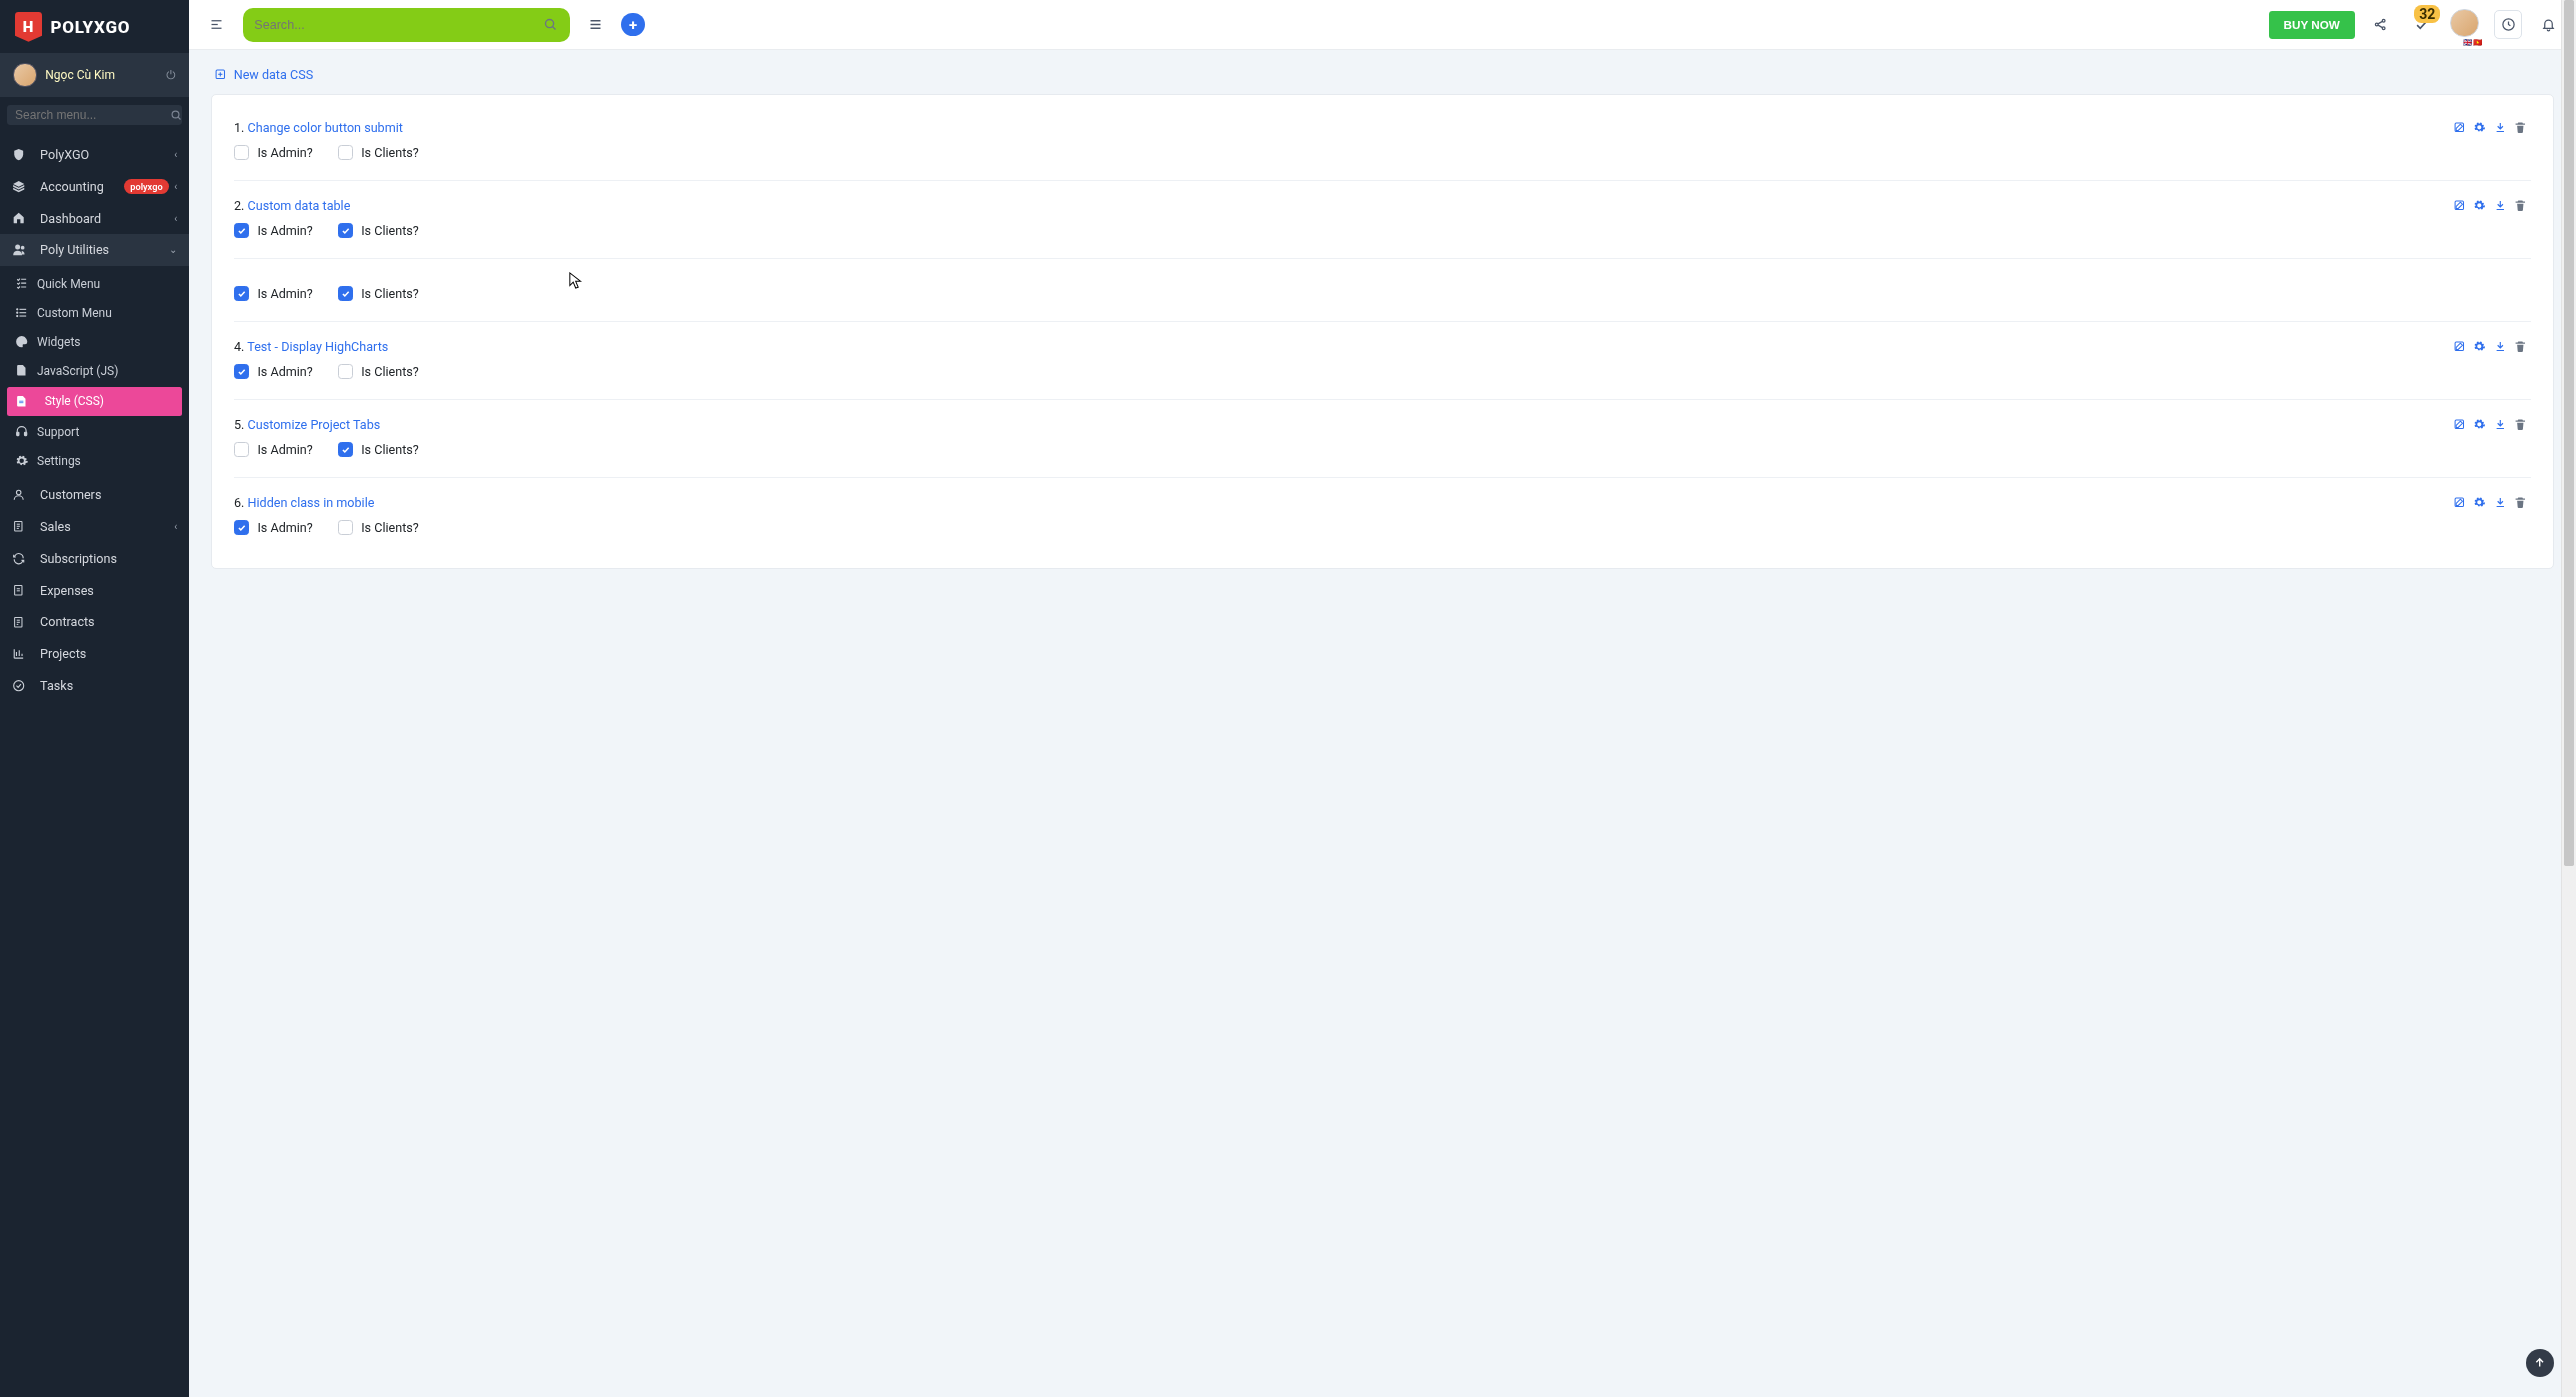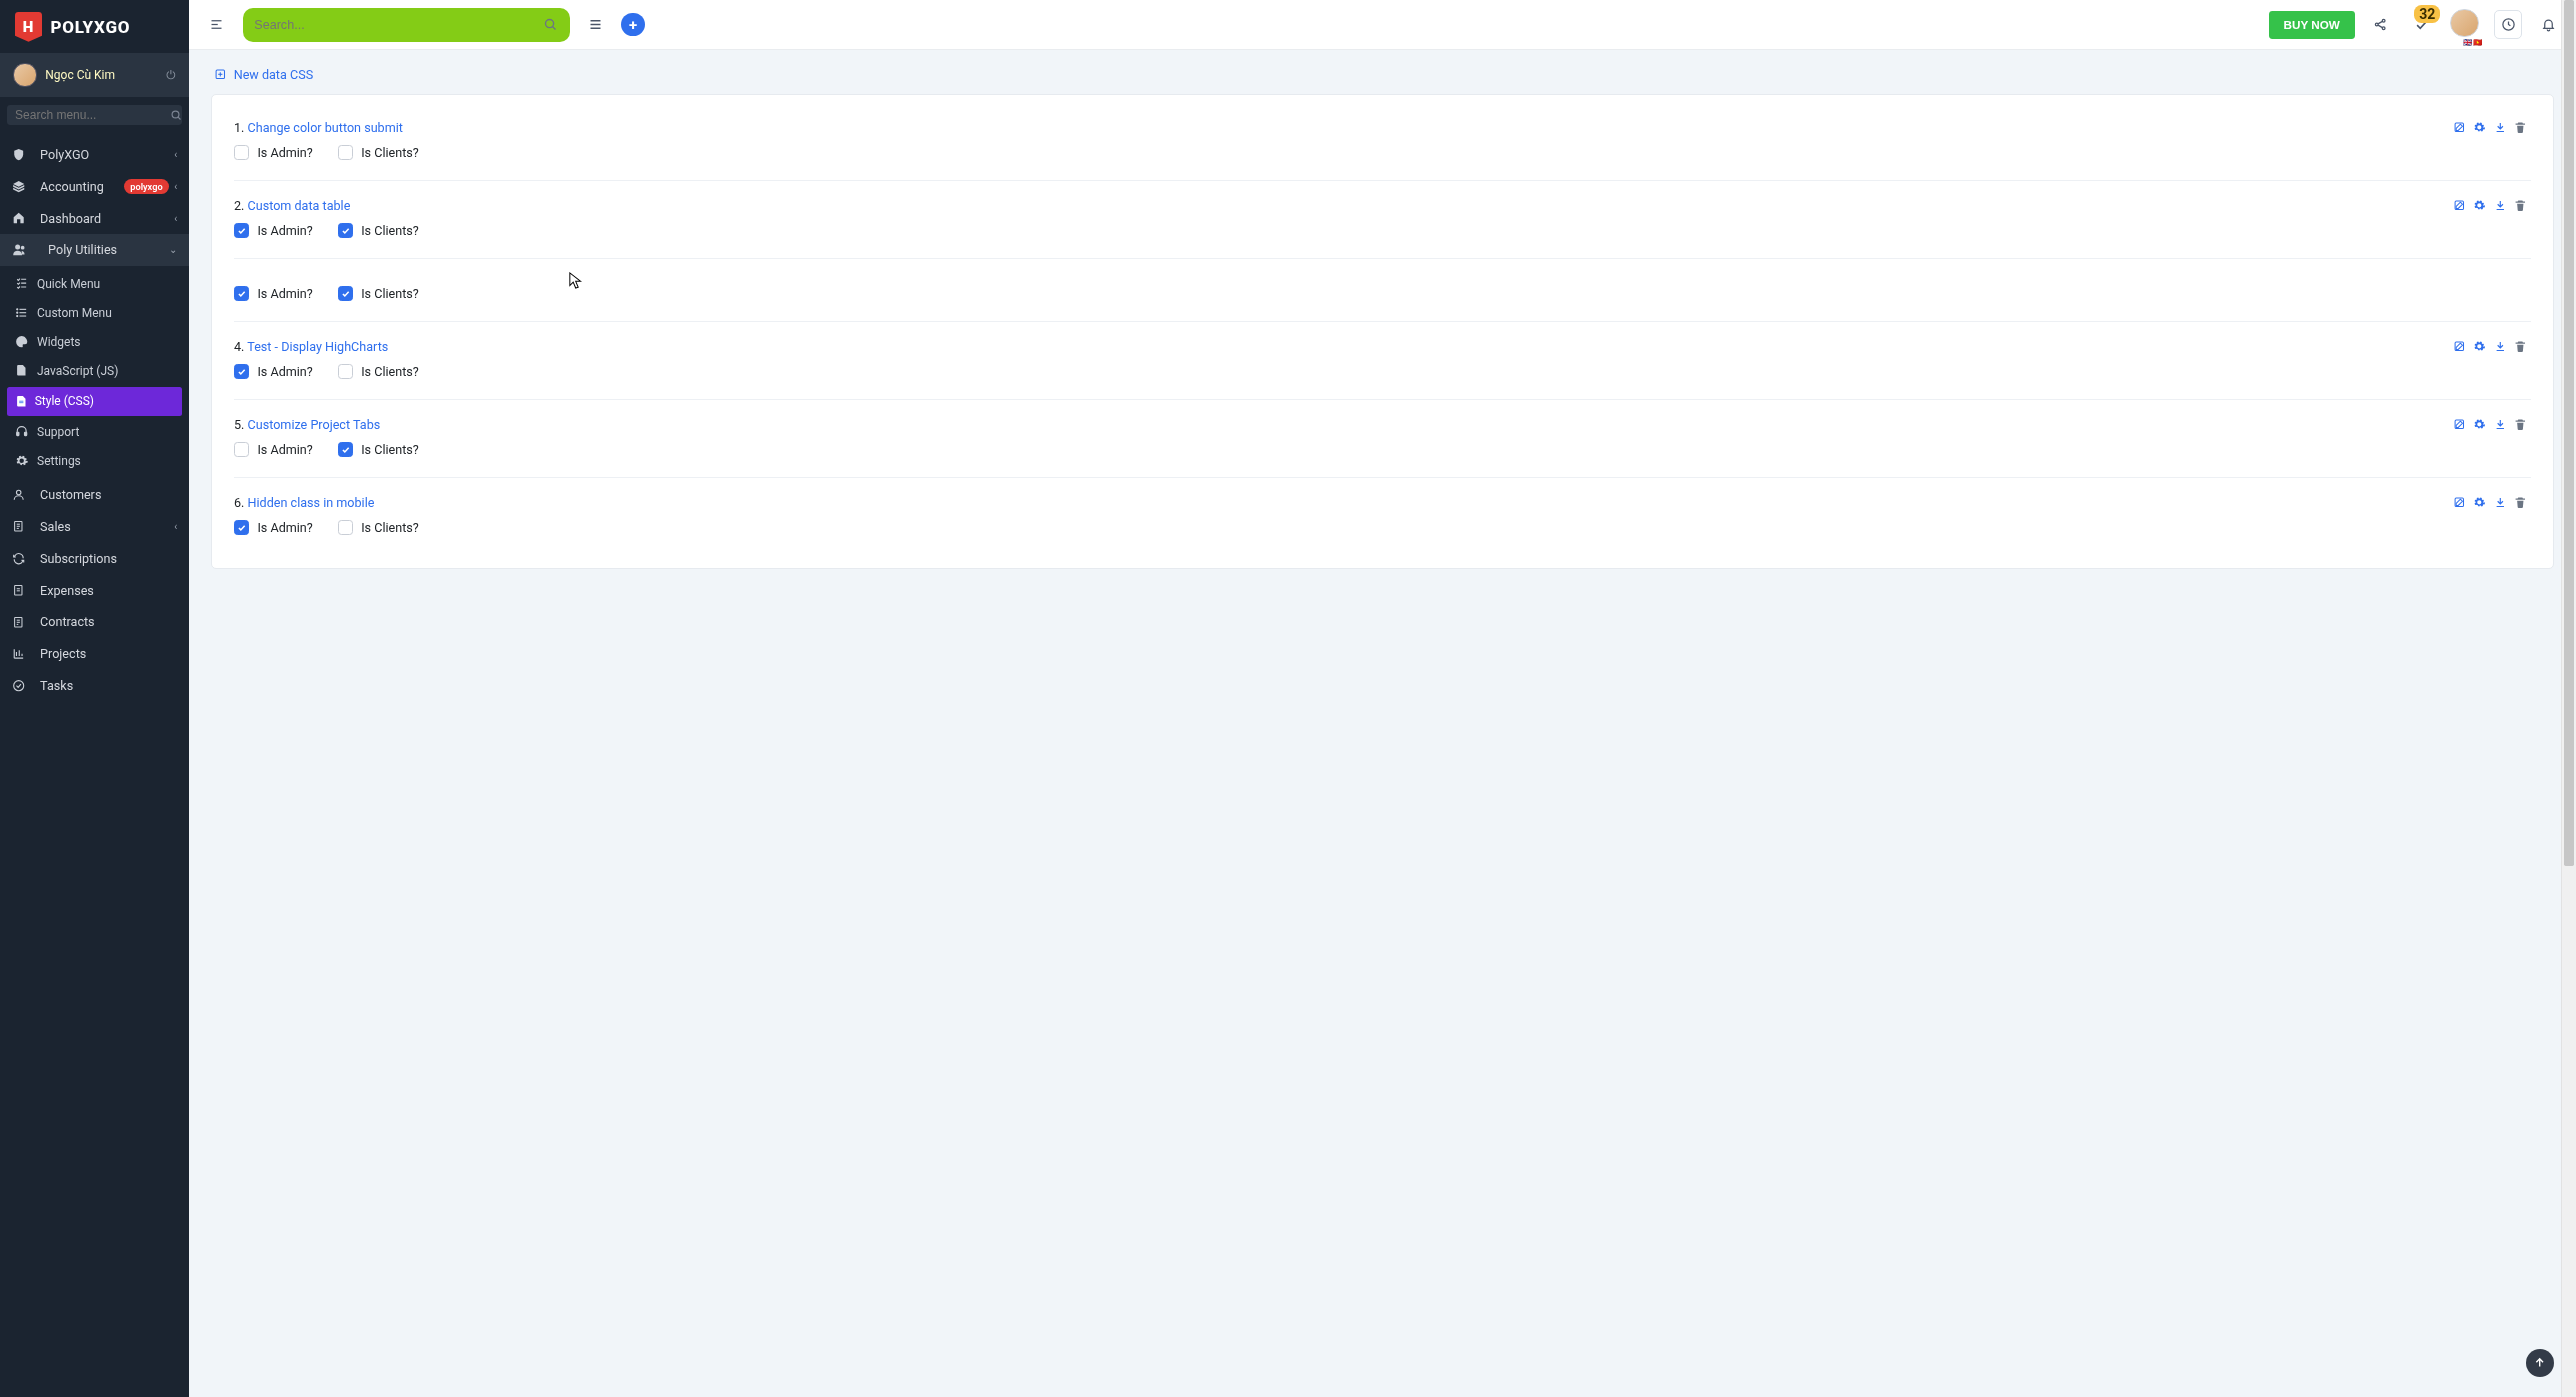--- a/index.html
+++ b/index.html
@@ -15,25 +15,25 @@
 .user-name { flex: 1; font-size: 12px; color: #fef9c3; }
 .power-ico { color: #8a93a0; font-size: 11.7px; }
 .menu-search { margin: 8.4px 6.7px; height: 20px; background: #2a3441; border-radius: 3.4px; display: flex; align-items: center; padding: 0 8.4px; color: #7c8594; }
 .menu-search input { flex: 1; background: transparent; border: none; outline: none; color: #d5d8de; font-size: 12px; }
 .nav { list-style: none; padding: 5px 0; }
 .nav li.item { display: flex; align-items: center; padding: 8.4px 11.7px; color: #d5d8de; cursor: pointer; position: relative; }
 .nav li.item .nico { width: 18.4px; text-align: center; margin-right: 10px; color: #c9ced6; font-size: 12.6px; }
 .nav li.item .lbl { flex: 1; font-size: 12.6px; }
 .nav li.item .chev { color: #9aa3af; font-size: 10px; }
 .badge-red { background: #e23a33; color: #fff; font-size: 9.2px; padding: 1.7px 6.7px; border-radius: 8.4px; margin-left: 5px; font-weight: 600; }
-.nav li.item.active { background: #2a3441; gap: 8px; }
+.nav li.item.active { background: #2a3441; }
 .subnav { list-style: none; padding: 3.4px 0; }
 .subnav li { display: flex; align-items: center; padding: 7.5px 11.7px 7.5px 37px; color: #c9ced6; font-size: 12px; cursor: pointer; position: relative; }
 .subnav li .sico { position: absolute; left: 15px; width: 17px; text-align: center; color: #c9ced6; }
-.subnav li.sel { background: #6d28d9; color: #fff; border-radius: 2.5px; margin: 1.7px 6.7px; padding-left: 28px; }
+.subnav li.sel { background: #ec4899; color: #fff; border-radius: 2.5px; margin: 1.7px 6.7px; padding-left: 38px; }
 .subnav li.sel .sico { left: 8.4px; color: #fff; }
 
 
 .main { flex: 1; display: flex; flex-direction: column; background: #f1f5f9; height: 100vh; overflow-y: auto; }
 .topbar { height: 50px; min-height: 50px; background: #fff; display: flex; align-items: center; padding: 0 13.4px; gap: 11.7px; border-bottom: 0.8px solid #e9ecef; }
 .icon-btn { width: 28.5px; height: 28.5px; display: flex; align-items: center; justify-content: center; color: #4a5568; border-radius: 5px; cursor: pointer; font-size: 15px; }
 .icon-btn.boxed { border: 0.8px solid #dde3ea; }
 .searchbox { flex: 0 0 327px; height: 34px; background: #84cc16; border-radius: 10px; display: flex; align-items: center; padding: 0 11.7px; }
 .searchbox input { flex: 1; border: none; outline: none; background: transparent; font-size: 12.6px; color: #495057; }
 .searchbox .sico2 { color: #6b7583; font-size: 15px; }

